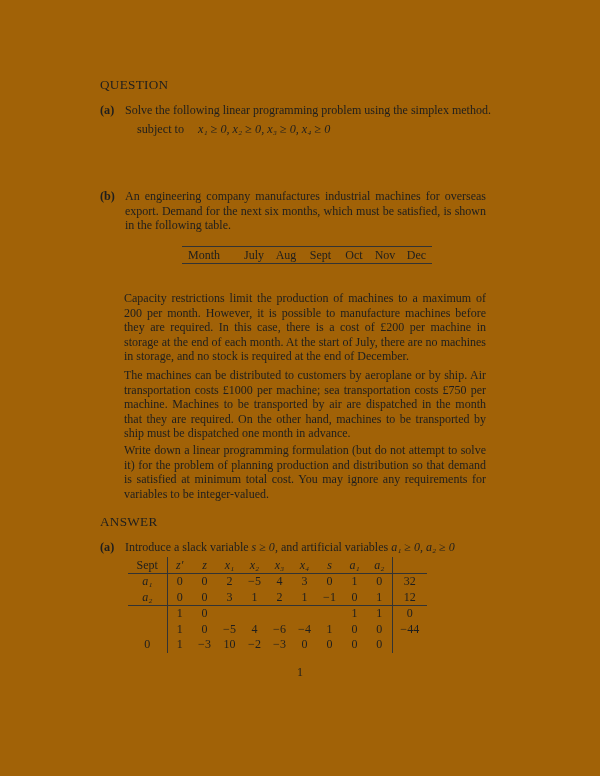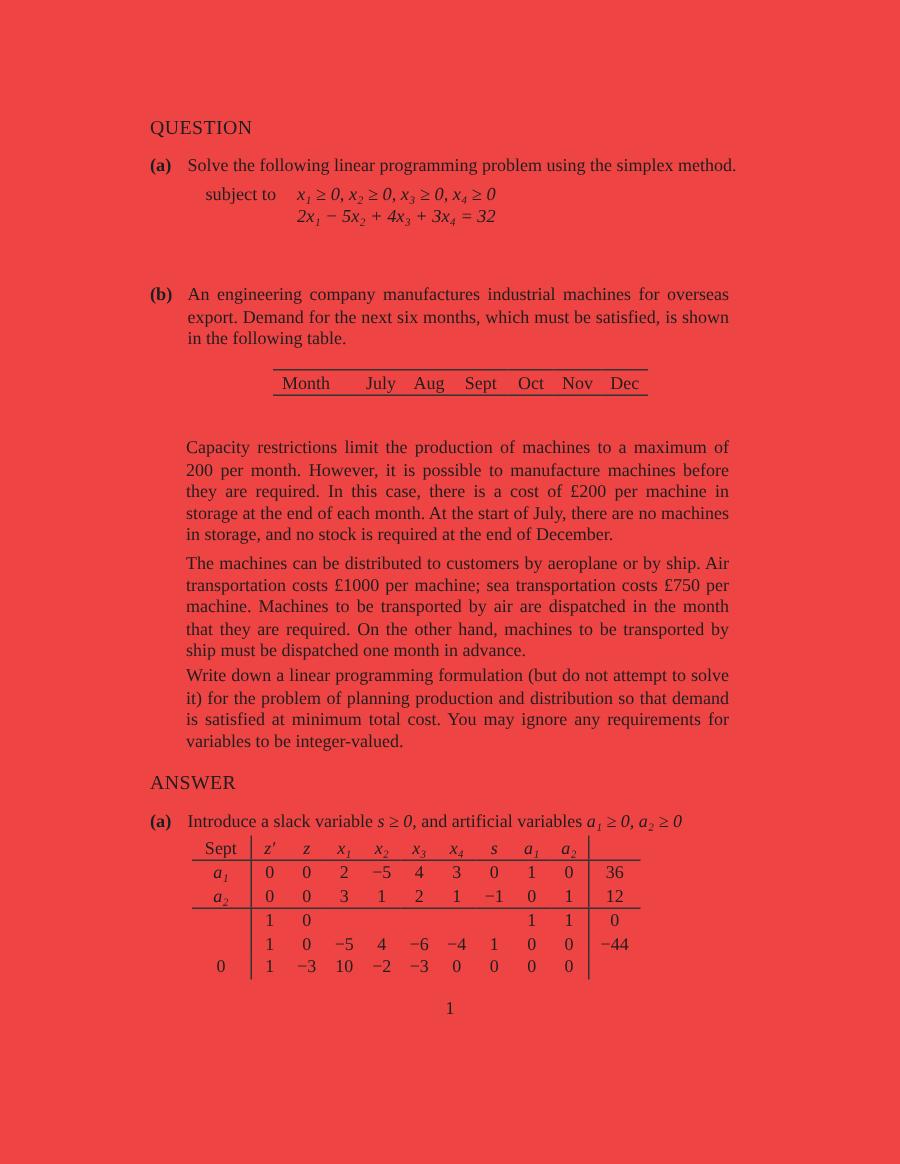--- a/index.html
+++ b/index.html
@@ -1,19 +1,19 @@
 <!DOCTYPE html>
 <html><head>
 <meta charset="utf-8">
 <style>
   html,body{margin:0;padding:0;background:#ffffff;}
   .page{
     position:relative;
     width:600px;height:776px;
-    background:#ef4444;
+    background:#a16207;
     color:#1e1e1e;
     font-family:"Liberation Serif","DejaVu Serif",serif;
     overflow:hidden;
   }
   .abs{position:absolute;}
   .heading{font-size:13.2px;letter-spacing:.3px;}
   .item{display:flex;align-items:flex-start;}
   .item .label{font-weight:bold;flex:none;width:25px;font-size:12.2px;line-height:14.5px;}
   .item .body{font-size:12px;line-height:14.5px;}
   .just{text-align:justify;}
@@ -43,24 +43,20 @@
 
   <div class="abs item" style="left:100px;top:103px;width:392px;">
     <span class="label">(a)</span>
     <span class="body">Solve the following linear programming problem using the simplex method.</span>
   </div>
 
   <div class="abs" style="left:137px;top:122px;">
     <div class="eq-row">
       <span class="eq-label">subject to</span>
       <span class="math">x₁ ≥ 0, x₂ ≥ 0, x₃ ≥ 0, x₄ ≥ 0</span>
-    </div>
-    <div class="eq-row">
-      <span class="eq-label"></span>
-      <span class="math">2x₁ − 5x₂ + 4x₃ + 3x₄ = 32</span>
     </div>
   </div>
 
   <div class="abs item" style="left:100px;top:189px;width:386px;">
     <span class="label">(b)</span>
     <span class="body just" style="width:361px;">An engineering company manufactures industrial machines for overseas export. Demand for the next six months, which must be satisfied, is shown in the following table.</span>
   </div>
 
   <table class="abs demand" style="left:182px;top:246px;">
     <colgroup>
@@ -128,21 +124,21 @@
       <td class="math">a₁</td>
       <td class="vbar">0</td>
       <td>0</td>
       <td>2</td>
       <td>−5</td>
       <td>4</td>
       <td>3</td>
       <td>0</td>
       <td>1</td>
       <td>0</td>
-      <td class="vbar">36</td>
+      <td class="vbar">32</td>
     </tr>
     <tr class="rule">
       <td class="math">a₂</td>
       <td class="vbar">0</td>
       <td>0</td>
       <td>3</td>
       <td>1</td>
       <td>2</td>
       <td>1</td>
       <td>−1</td>

